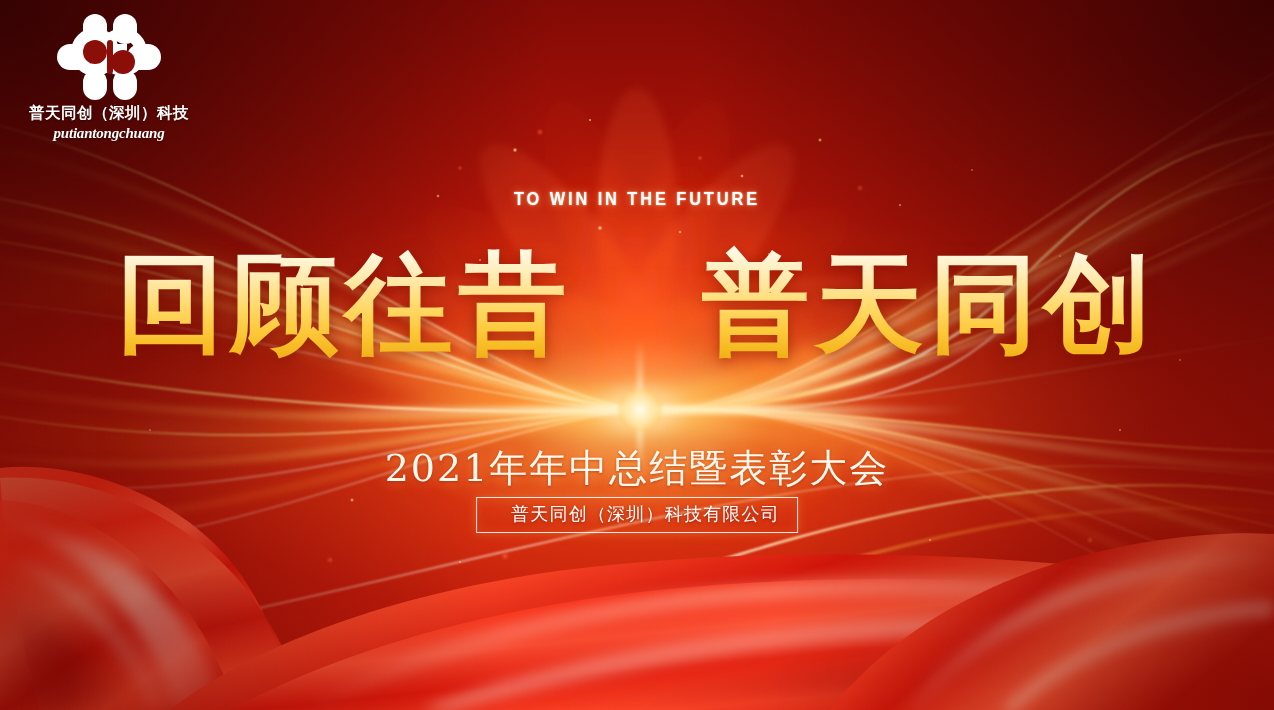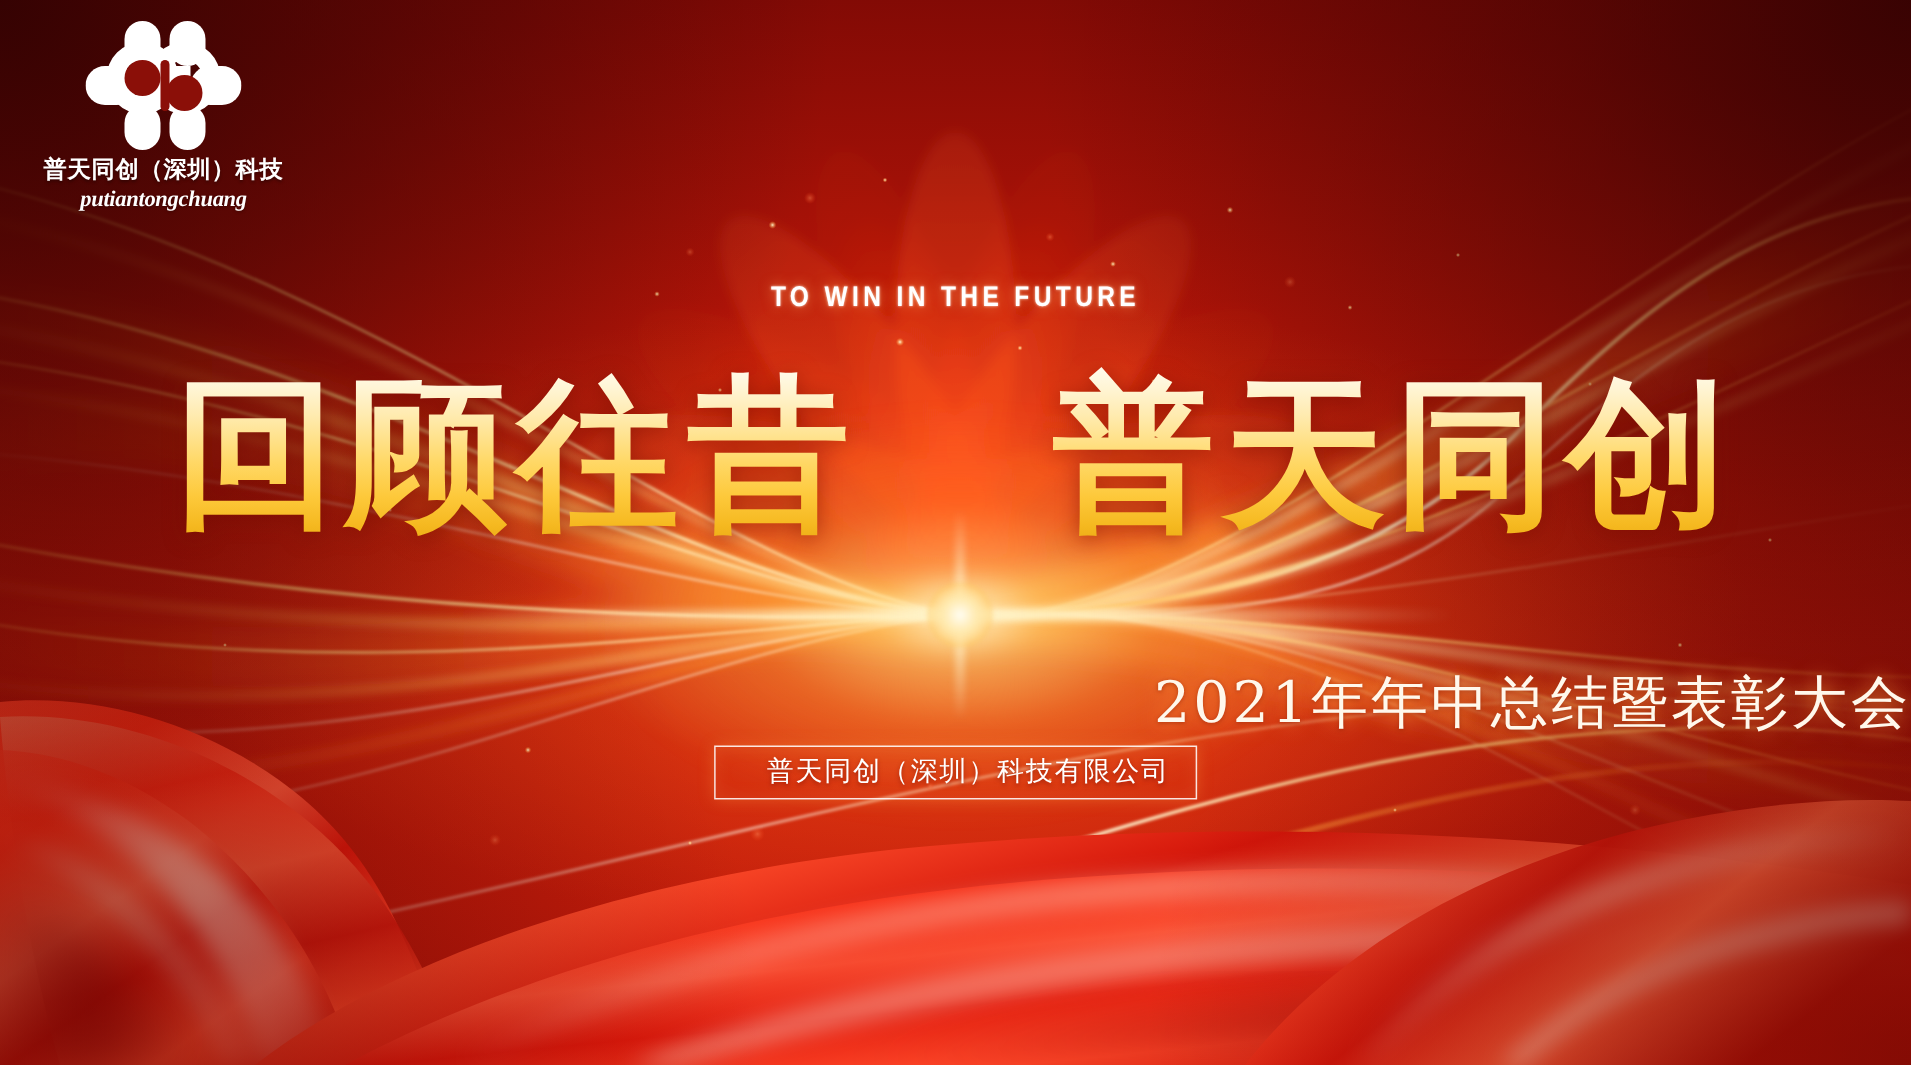--- a/index.html
+++ b/index.html
@@ -138,21 +138,21 @@
     -webkit-background-clip:text;
     background-clip:text;
     color:transparent;
     -webkit-text-fill-color:transparent;
     filter:drop-shadow(0 2px 7px rgba(120,12,0,.55));
   }
   #headline .gap{ display:inline-block; width:42px; }
 
   #subtitle{
     position:absolute; left:0; top:443px; width:1274px;
-    text-align:right;
+    text-align:center;
     font-family:"DejaVu Serif", serif;
     font-size:38px;
     font-weight:normal;
     letter-spacing:2px;
     color:#fff8ec;
     text-shadow:0 0 14px rgba(255,150,60,.9), 0 1px 3px rgba(130,16,0,.6);
     white-space:nowrap;
   }
 
   #company{

